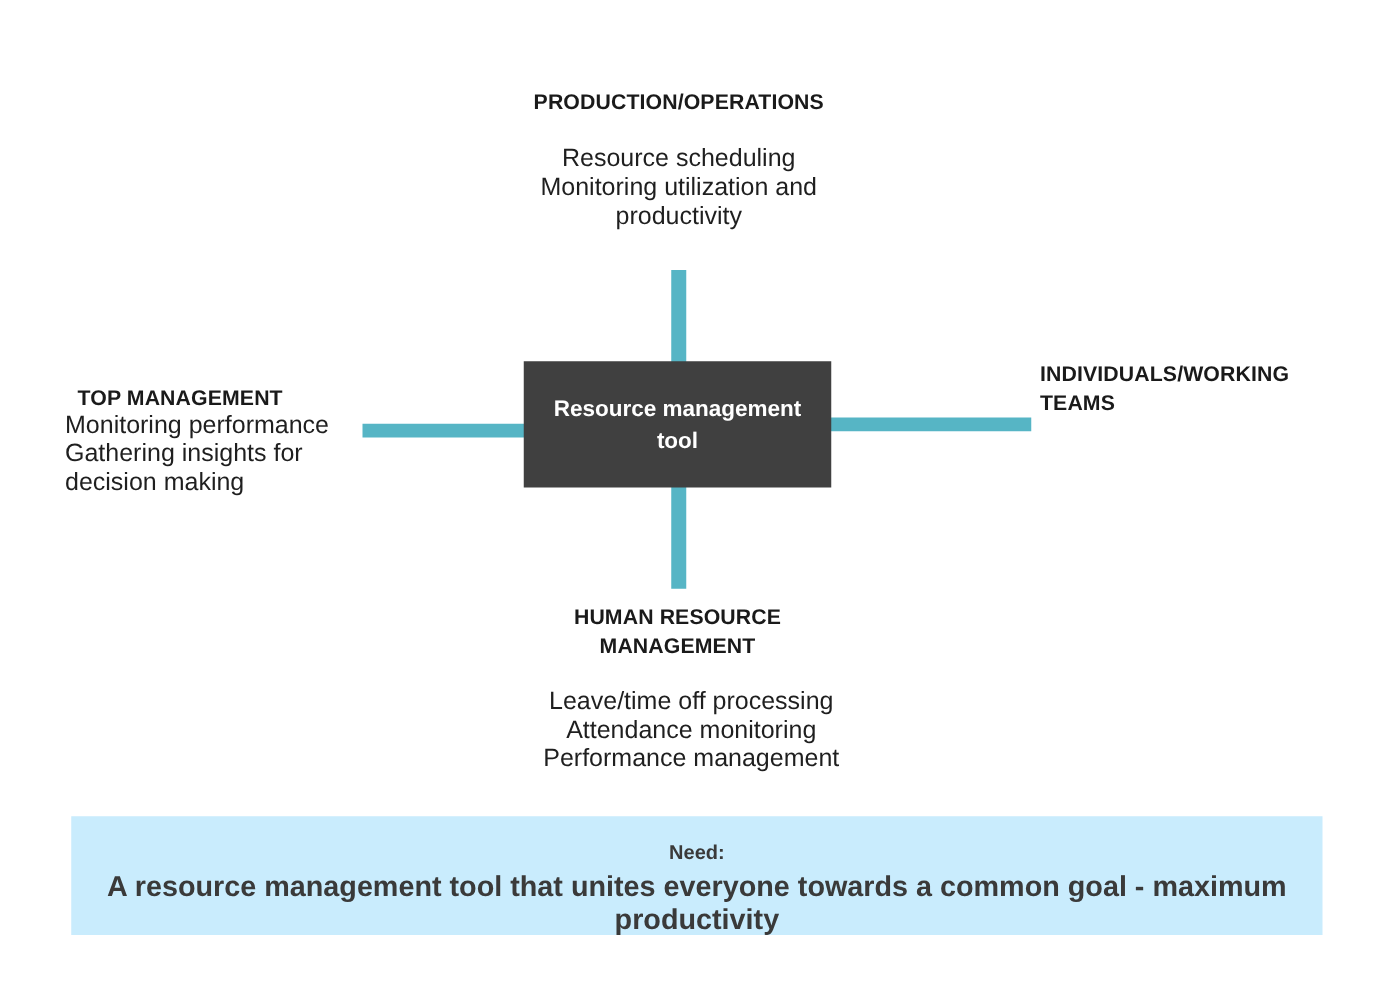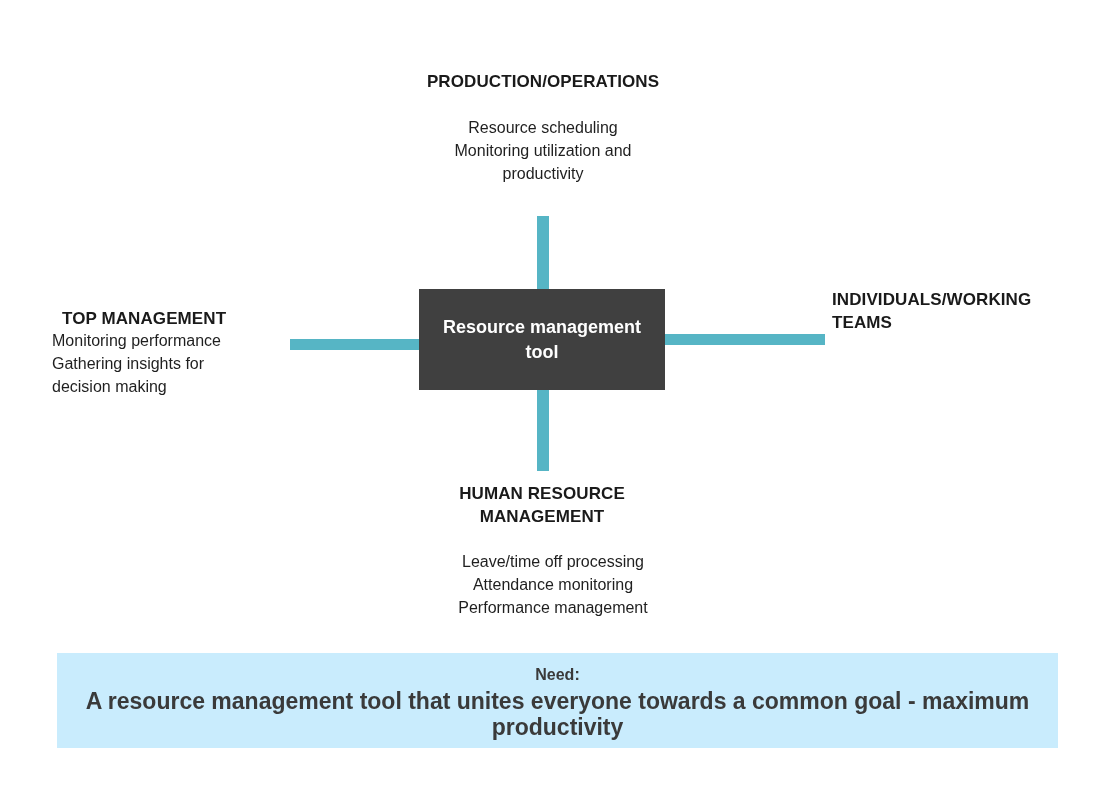--- a/index.html
+++ b/index.html
@@ -31,21 +31,21 @@
     color: #1a1a1a;
     font-size: 17px;
     line-height: 23px;
     letter-spacing: 0.1px;
     white-space: pre-line;
   }
   
   .body-text {
     position: absolute;
     color: #1f1f1f;
-    font-size: 16px;
+    font-size: 20px;
     line-height: 23px;
     white-space: pre-line;
     font-weight: normal;
   }
 
   
   #heading-production {
     left: 418px;
     top: 70px;
     width: 250px;
@@ -157,21 +157,21 @@
   #need-banner {
     position: absolute;
     left: 57px;
     top: 653px;
     width: 1001px;
     height: 95px;
     background: #c9ecfd;
     display: flex;
     flex-direction: column;
     align-items: center;
-    justify-content: center;
+    justify-content: flex-end;
   }
   #need-label {
     color: #3a3a3a;
     font-weight: bold;
     font-size: 16px;
     line-height: 26px;
     text-align: center;
   }
   #need-statement {
     color: #3a3a3a;

